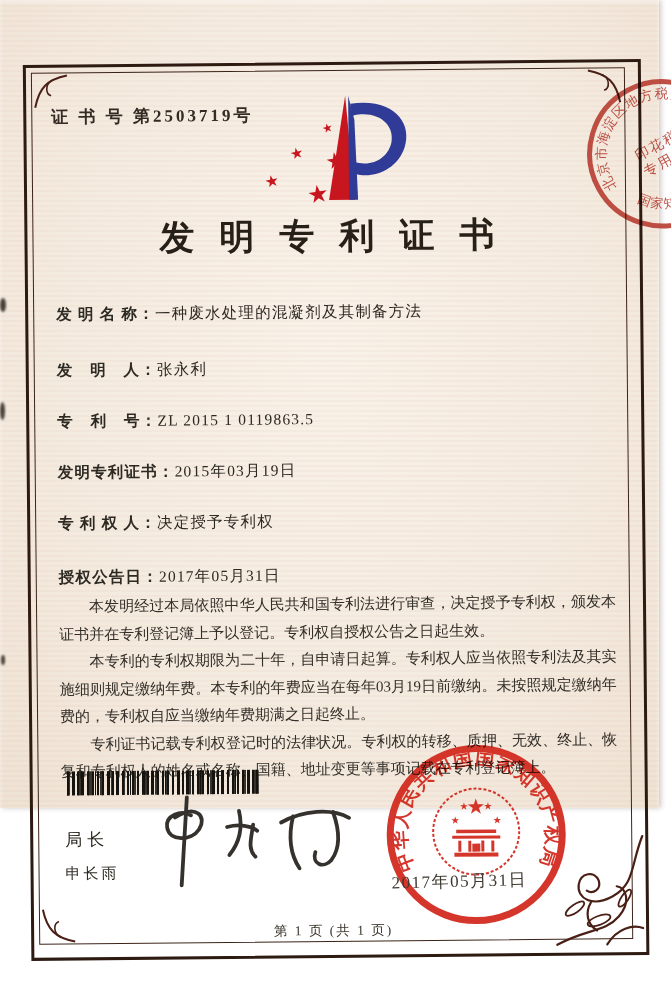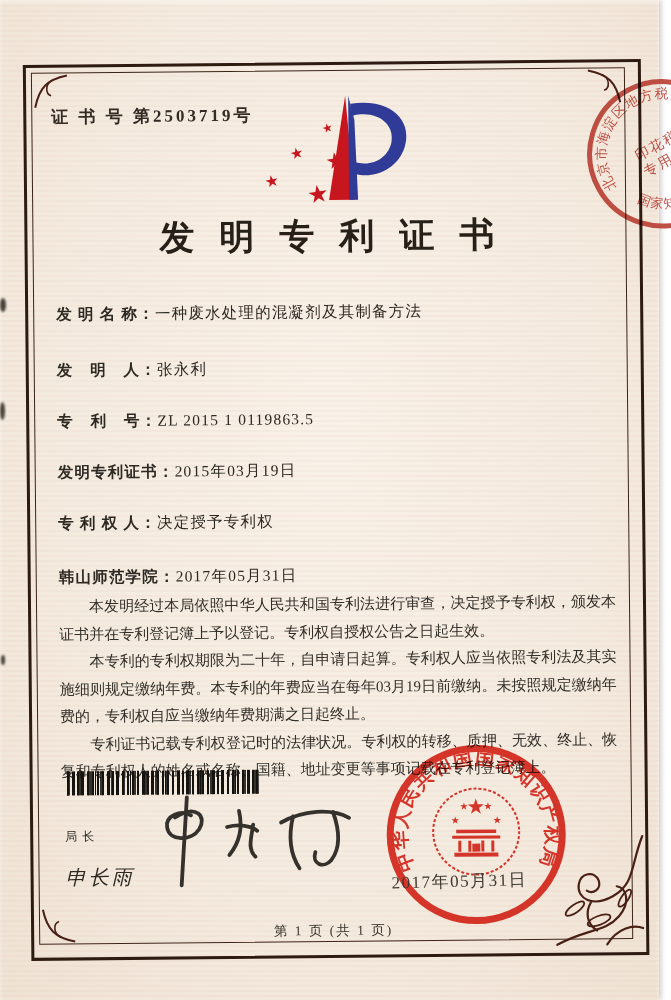--- a/index.html
+++ b/index.html
@@ -2,21 +2,21 @@
 <html><head>
 <meta charset="utf-8">
 <style>
   html,body{margin:0;padding:0;}
   body{
     width:671px;height:1000px;position:relative;overflow:hidden;
     background:#ffffff;
     font-family:"Liberation Serif","DejaVu Serif",serif;
   }
   .scan{
-    position:absolute;left:0;top:0;width:659px;height:1000px;
+    position:absolute;left:0;top:0;width:659px;height:808px;
     background:
       repeating-linear-gradient(180deg, rgba(214,150,138,0.07) 0 2px, rgba(255,255,255,0) 2px 5px),
       radial-gradient(ellipse at 50% 42%, #f9f2e9 0%, #f4ebdf 60%, #eee2d3 100%);
     box-shadow:2px 0 5px rgba(60,40,30,.25), inset 0 2px 4px rgba(255,255,255,.6);
   }
   .tilt{position:absolute;left:0;top:0;width:659px;height:1000px;transform:rotate(-0.55deg);transform-origin:50% 50%;}
   .frame-outer{position:absolute;left:27px;top:62px;width:612px;height:890px;border:3px solid #2d1b12;}
   .frame-inner{position:absolute;left:35px;top:70px;width:592px;height:870px;border:1.5px solid #3c2418;}
   .cert-no{position:absolute;left:55px;top:103px;font-size:17px;font-weight:700;letter-spacing:3px;color:#332b24;}
   .logo{position:absolute;left:248px;top:90px;width:190px;height:116px;}
@@ -30,22 +30,22 @@
   .f0{top:302px}.f1{top:358px}.f2{top:409px}.f3{top:460px}.f4{top:511px}.f5{top:565px}
   .body-text{position:absolute;left:58px;top:591px;width:557px;font-size:15px;line-height:27.5px;color:#322e28;text-align:justify;}
   .body-text p{margin:0;text-indent:2em;}
   .barcode{
     position:absolute;left:64px;top:769px;width:192px;height:24px;
     background:
       repeating-linear-gradient(90deg,#15130f 0 2px,transparent 2px 5px),
       repeating-linear-gradient(90deg,#15130f 0 1px,transparent 1px 7px),
       repeating-linear-gradient(90deg,rgba(21,19,15,.85) 0 3px,transparent 3px 11px);
   }
-  .signer-title{position:absolute;left:62px;top:826px;font-size:12px;letter-spacing:5px;color:#2c2822;}
-  .signer-name{position:absolute;left:62px;top:862px;font-size:20px;letter-spacing:3px;color:#2c2822;font-style:italic;}
+  .signer-title{position:absolute;left:62px;top:826px;font-size:17px;letter-spacing:5px;color:#2c2822;}
+  .signer-name{position:absolute;left:62px;top:862px;font-size:15px;letter-spacing:3px;color:#2c2822;}
   .signature{position:absolute;left:138px;top:790px;width:224px;height:104px;}
   .seal{position:absolute;left:378px;top:741px;width:190px;height:190px;mix-blend-mode:multiply;opacity:.93;}
   .seal-date{position:absolute;left:388px;top:871px;font-size:17px;letter-spacing:1.5px;color:#3e382f;z-index:9;transform:rotate(-1deg);}
   .footer{position:absolute;left:0;top:922px;width:659px;text-align:center;font-size:13.5px;letter-spacing:2px;color:#39332b;}
   .corner-stamp{position:absolute;left:560px;top:52px;width:210px;height:215px;mix-blend-mode:multiply;opacity:.88;}
   .flourish-br{position:absolute;left:543px;top:835px;width:100px;height:120px;}
   .curl{position:absolute;width:36px;height:36px;}
   .curl-tl{left:37px;top:71px;}
   .curl-tr{left:590px;top:71px;transform:scaleX(-1);}
   .curl-bl{left:37px;top:905px;transform:scaleY(-1);}
@@ -104,21 +104,21 @@
       </g>
     </svg>
 
     <div class="title">发明专利证书</div>
 
     <div class="field f0"><span class="lab">发 明 名 称：</span><span>一种废水处理的混凝剂及其制备方法</span></div>
     <div class="field f1"><span class="lab">发　明　人：</span><span>张永利</span></div>
     <div class="field f2"><span class="lab">专　利　号：</span><span>ZL 2015 1 0119863.5</span></div>
     <div class="field f3"><span class="lab">发明专利证书：</span><span>2015年03月19日</span></div>
     <div class="field f4"><span class="lab">专 利 权 人：</span><span>决定授予专利权</span></div>
-    <div class="field f5"><span class="lab">韩山师范学院：</span><span>2017年05月31日</span></div>
+    <div class="field f5"><span class="lab">授权公告日：</span><span>2017年05月31日</span></div>
 
     <div class="body-text">
       <p>本发明经过本局依照中华人民共和国专利法进行审查，决定授予专利权，颁发本证书并在专利登记簿上予以登记。专利权自授权公告之日起生效。</p>
       <p>本专利的专利权期限为二十年，自申请日起算。专利权人应当依照专利法及其实施细则规定缴纳年费。本专利的年费应当在每年03月19日前缴纳。未按照规定缴纳年费的，专利权自应当缴纳年费期满之日起终止。</p>
       <p>专利证书记载专利权登记时的法律状况。专利权的转移、质押、无效、终止、恢复和专利权人的姓名或名称、国籍、地址变更等事项记载在专利登记簿上。</p>
     </div>
 
     <div class="barcode"></div>
 
     <div class="signer-title">局长</div>

